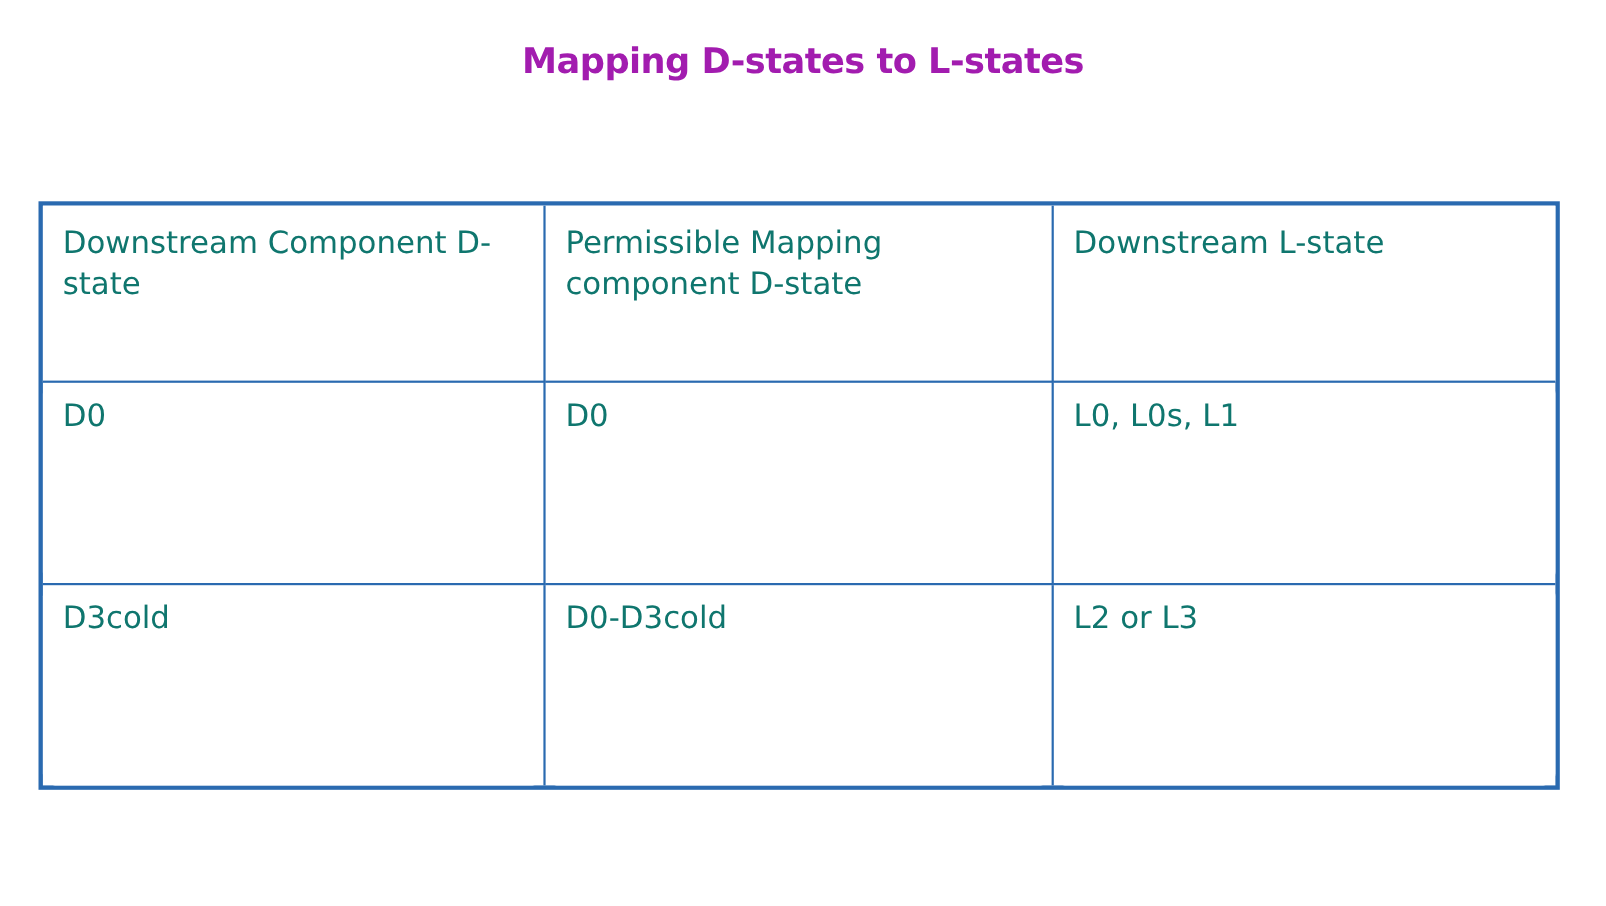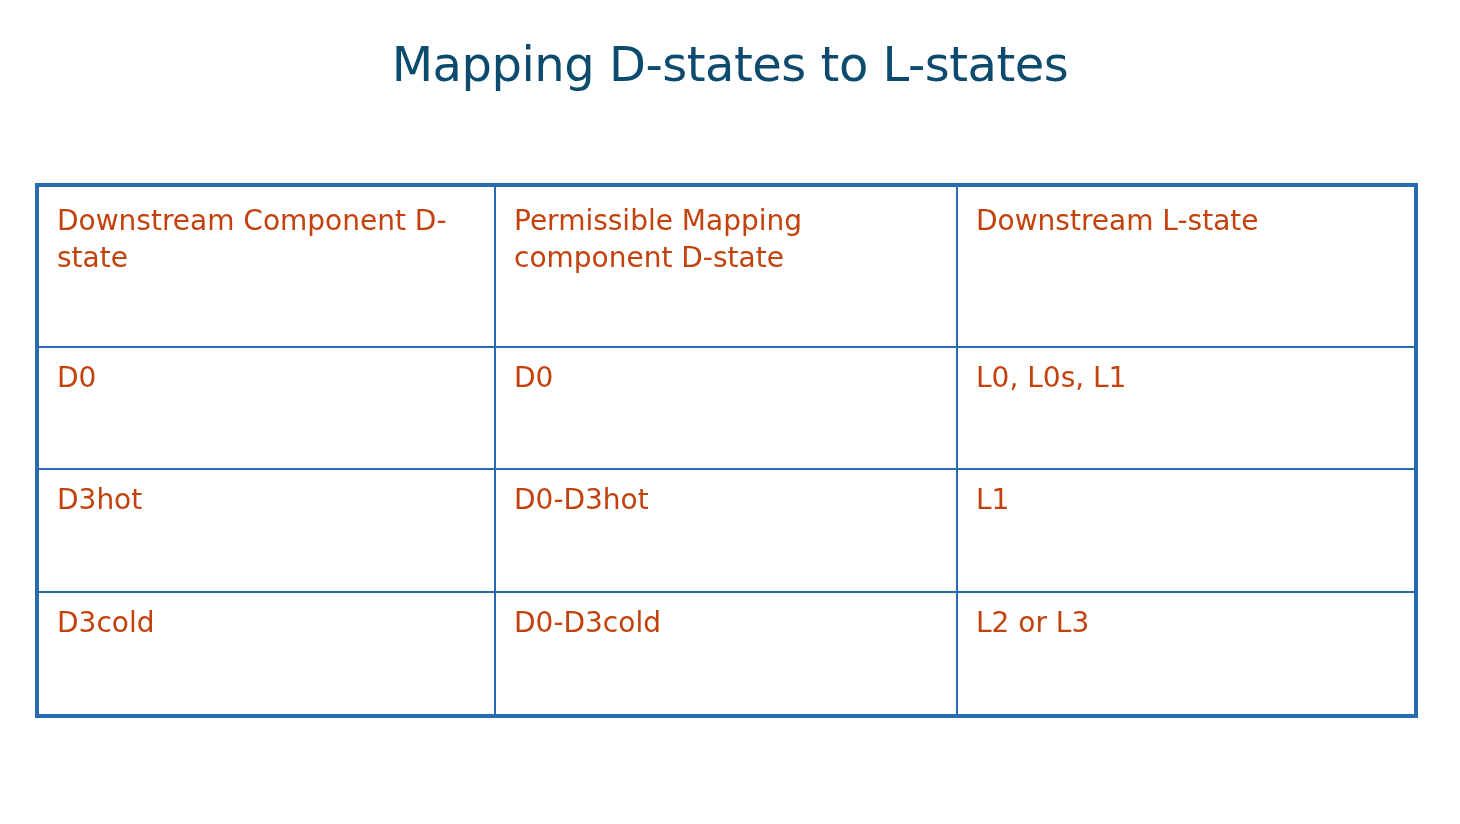--- a/index.html
+++ b/index.html
@@ -20,24 +20,24 @@
     background: #ffffff;
     box-sizing: border-box;
   }
   .slide-title {
     position: absolute;
     left: 0;
     top: 38px;
     width: 1460px;
     text-align: center;
     font-family: "DejaVu Sans", sans-serif;
-    font-size: 48px;
-    font-weight: normal;
+    font-size: 32px;
+    font-weight: bold;
     letter-spacing: -0.5px;
-    color: #0c4a6e;
+    color: #a21caf;
     line-height: 1.1;
   }
   .table-wrap {
     position: absolute;
     left: 35px;
     top: 183px;
     width: 1383px;
     height: 535px;
     border: 4px solid #2A6AB0;
     box-sizing: border-box;
@@ -57,21 +57,21 @@
   table.dstate-table td {
     border: 0;
     border-right: 2px solid #2A6AB0;
     border-bottom: 2px solid #2A6AB0;
     padding: 16px 0 0 18px;
     text-align: left;
     vertical-align: top;
     font-family: "DejaVu Sans", sans-serif;
     font-size: 28px;
     font-weight: normal;
-    color: #c2410c;
+    color: #0f766e;
     line-height: 1.32;
     box-sizing: border-box;
     background: #ffffff;
   }
   table.dstate-table th:last-child,
   table.dstate-table td:last-child {
     border-right: 0;
   }
   table.dstate-table tr:last-child td {
     border-bottom: 0;
@@ -106,25 +106,20 @@
           <th>Downstream L-state</th>
         </tr>
       </thead>
       <tbody>
         <tr>
           <td>D0</td>
           <td>D0</td>
           <td>L0, L0s, L1</td>
         </tr>
         <tr>
-          <td>D3hot</td>
-          <td>D0-D3hot</td>
-          <td>L1</td>
-        </tr>
-        <tr>
           <td>D3cold</td>
           <td>D0-D3cold</td>
           <td>L2 or L3</td>
         </tr>
       </tbody>
     </table>
   </div>
 
 </div>
 

